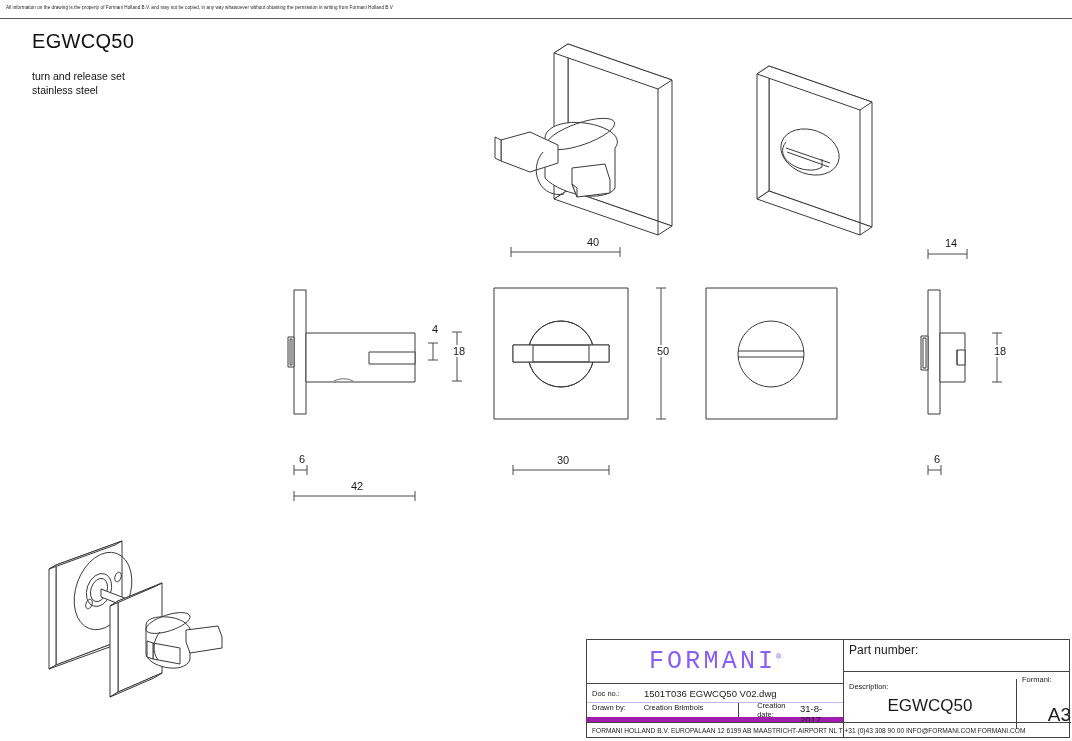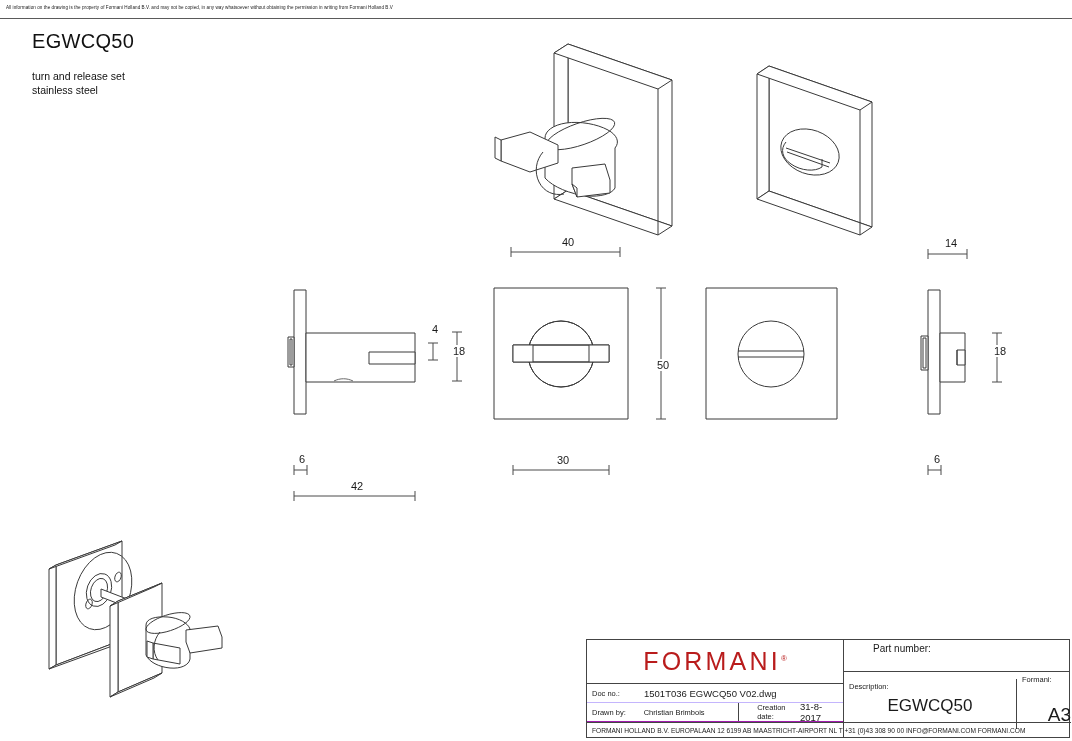--- a/index.html
+++ b/index.html
@@ -32,44 +32,44 @@
   
   .tb{position:absolute;left:586px;top:639px;width:484px;height:99px;
       border:1px solid #444;background:#fff;box-sizing:border-box;}
   .tb-left{position:absolute;left:0;top:0;width:257px;height:100%;
            border-right:1px solid #444;box-sizing:border-box;}
   .tb-right{position:absolute;left:257px;top:0;right:0;height:100%;box-sizing:border-box;}
 
   .logo-cell{position:absolute;left:0;top:0;width:100%;height:44px;
      border-bottom:1px solid #444;box-sizing:border-box;
      display:flex;align-items:center;justify-content:center;}
-  .logo{font-size:25px;letter-spacing:3.2px;color:#b91c1c;font-weight:300;
-        font-family:Liberation Sans, sans-serif;position:relative;}
+  .logo{font-size:25px;letter-spacing:3.2px;color:#8b5cf6;font-weight:300;
+        font-family:Liberation Mono, monospace;position:relative;}
   .logo .reg{font-size:8px;vertical-align:super;letter-spacing:0;}
 
   .doc-cell{position:absolute;left:0;top:44px;width:100%;height:19px;
      border-bottom:1px solid #c4b5fd;box-sizing:border-box;display:flex;align-items:center;}
   .doc-cell .lbl{font-size:7.5px;padding-left:5px;width:52px;}
   .doc-cell .val{font-size:9.5px;}
 
   .drawn-cell{position:absolute;left:0;top:63px;width:100%;height:19px;
-     border-bottom:1px solid #a21caf;box-sizing:border-box;display:flex;align-items:center;}
+     border-bottom:5px solid #a21caf;box-sizing:border-box;display:flex;}
   .drawn-cell .lbl{font-size:7.5px;padding-left:5px;width:52px;}
   .drawn-cell .val{font-size:7.5px;width:95px;}
   .drawn-cell .lbl2{font-size:7.5px;border-left:1px solid #444;padding-left:18px;
      height:100%;display:flex;align-items:center;width:62px;box-sizing:border-box;}
   .drawn-cell .val2{font-size:9.5px;}
 
   .addr-cell{position:absolute;left:0;top:82px;width:484px;height:16px;
      border-top:1px solid #444;box-sizing:border-box;display:flex;align-items:center;}
   .addr-cell span{font-size:6.6px;padding-left:5px;white-space:nowrap;}
 
   .part-cell{position:absolute;left:0;top:0;width:100%;height:32px;
      border-bottom:1px solid #444;box-sizing:border-box;}
-  .part-cell .lbl{font-size:10px;padding:3px 0 0 5px;margin-left:24px;}
+  .part-cell .lbl{font-size:12px;padding:3px 0 0 5px;}
 
   .desc-cell{position:absolute;left:0;top:32px;width:173px;height:50px;
      border-right:1px solid #444;box-sizing:border-box;margin-top:7px;}
   .desc-cell .lbl{font-size:7.5px;padding:3px 0 0 5px;}
   .desc-cell .val{font-size:17px;text-align:center;padding-top:5px;}
 
   .fmt-cell{position:absolute;left:173px;top:32px;width:54px;height:50px;box-sizing:border-box;}
   .fmt-cell .lbl{font-size:7.5px;padding:3px 0 0 5px;}
   .fmt-cell .val{font-size:19px;text-align:right;padding-top:2px;margin-top:18px;}
 </style>
@@ -246,24 +246,24 @@
           C 155,616 146,619 146,625 Z"></path>
       <ellipse class="ln" cx="168" cy="623" rx="23" ry="8" transform="rotate(-18 168 623)"></ellipse>
 
       <polygon class="face" points="153,643 180,648 180,664 153,659"></polygon>
       <polygon class="face" points="153,643 153,659 147,657 147,641"></polygon>
       <polygon class="face" points="186,630 218,626 222,637 222,648 190,653 186,642"></polygon>
       <path class="ln" d="M 160,632 C 153,640 152,652 158,660"></path>
     </g>
   </svg>
 
-  <div class="dimtext" style="left:546px;top:236px;width:40px;">40</div>
+  <div class="dimtext" style="left:571px;top:236px;width:40px;">40</div>
   <div class="dimtext" style="left:423px;top:323px;width:20px;">4</div>
   <div class="dimtext" style="left:444px;top:345px;width:26px;">18</div>
-  <div class="dimtext" style="left:648px;top:359px;width:26px;">50</div>
+  <div class="dimtext" style="left:648px;top:345px;width:26px;">50</div>
   <div class="dimtext" style="left:292px;top:453px;width:16px;">6</div>
   <div class="dimtext" style="left:340px;top:480px;width:30px;">42</div>
   <div class="dimtext" style="left:546px;top:454px;width:30px;">30</div>
   <div class="dimtext" style="left:938px;top:237px;width:22px;">14</div>
   <div class="dimtext" style="left:985px;top:345px;width:26px;">18</div>
   <div class="dimtext" style="left:927px;top:453px;width:16px;">6</div>
 
   <div class="tb">
 
     <div class="tb-left">
@@ -271,21 +271,21 @@
         <span class="logo"><span>FORMANI</span><span class="reg">®</span></span>
       </div>
 
       <div class="doc-cell">
         <span class="lbl">Doc no.:</span>
         <span class="val">1501T036 EGWCQ50 V02.dwg</span>
       </div>
 
       <div class="drawn-cell">
         <span class="lbl">Drawn by:</span>
-        <span class="val">Christian Brimbois</span>
+        <span class="val">Creation Brimbois</span>
         <span class="lbl2">Creation date:</span>
         <span class="val2">31-8-2017</span>
       </div>
     </div>
 
     <div class="tb-right">
       <div class="part-cell">
         <div class="lbl">Part number:</div>
         <div class="val"></div>
       </div>

